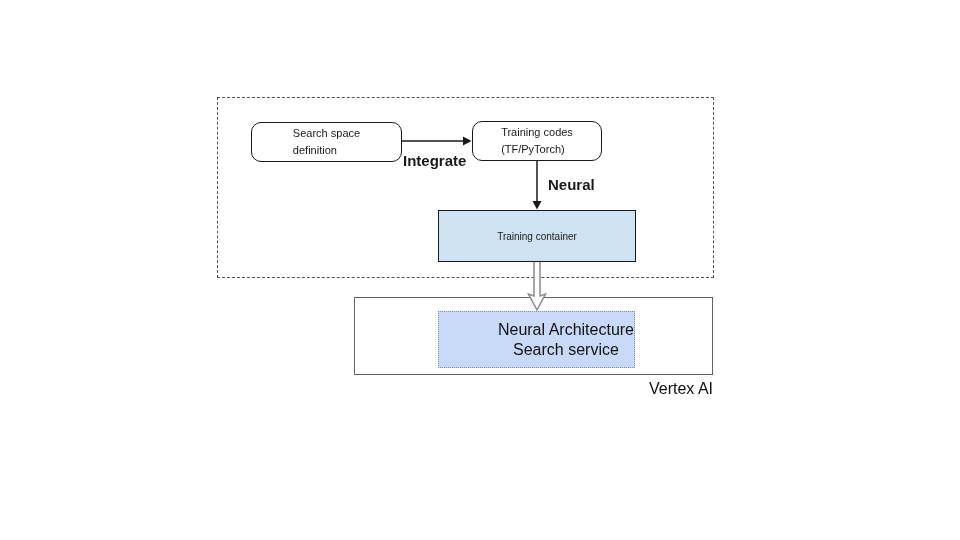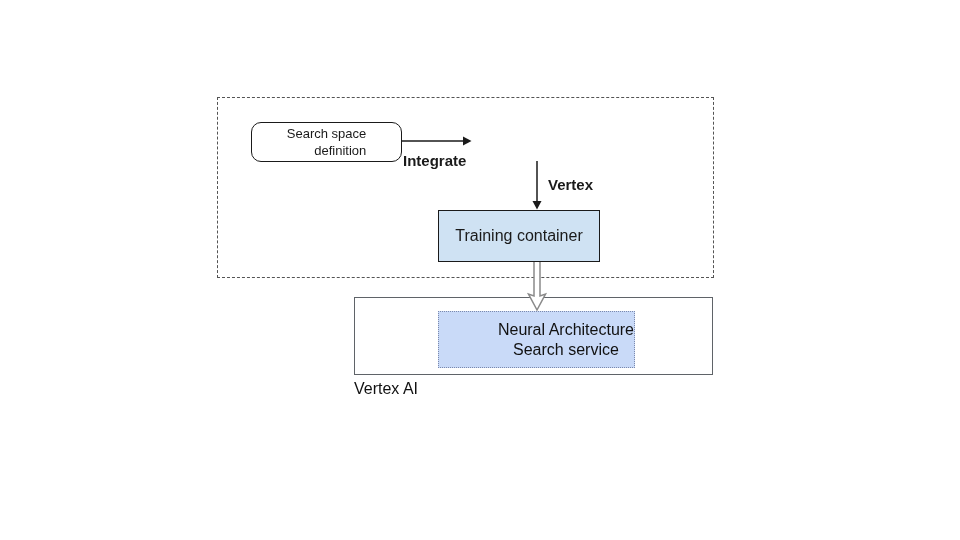--- a/index.html
+++ b/index.html
@@ -9,81 +9,85 @@
   }
   .abs{position:absolute;box-sizing:border-box;}
   
   #dev-group{
     left:217px;top:97px;width:497px;height:181px;
     border:1px dashed #545454;background:transparent;
   }
   
   .rounded-node{
     border:1.5px solid #1a1a1a;border-radius:10px;background:#ffffff;
-    display:flex;align-items:center;justify-content:center;text-align:right;
-    font-size:13px;line-height:17px;white-space:pre-line;
+    display:flex;align-items:center;justify-content:center;text-align:left;
+    font-size:11px;line-height:17px;white-space:pre-line;
   }
   #search-space-node{left:251px;top:122px;width:151px;height:40px;}
   #training-codes-node{left:472px;top:121px;width:130px;height:40px;}
   
   #training-container-node{
-    left:438px;top:210px;width:162px;height:52px;
+    left:438px;top:210px;width:198px;height:52px;
     background:#cfe2f3;border:1px solid #1a1a1a;
     display:flex;align-items:center;justify-content:center;text-align:center;
-    font-size:16px;
+    font-size:10px;
   }
   
   #vertex-box{
     left:354px;top:297px;width:359px;height:78px;
     border:1.5px solid #5f6368;background:#ffffff;
   }
   
   #nas-node{
     left:438px;top:311px;width:197px;height:57px;
     background:#c9daf8;border:1.5px dotted #7b89ad;
     display:flex;align-items:center;justify-content:flex-end;text-align:center;
     font-size:16px;line-height:20px;white-space:pre-line;color:#111111;
   }
   
   .edge-label{font-size:15px;color:#1a1a1a;white-space:nowrap;font-weight:bold;}
   #integrate-label{left:403px;top:152px;}
   #build-label{left:548px;top:176px;}
   #vertex-label{
-    left:354px;top:380px;width:359px;text-align:left;
+    left:354px;top:380px;width:359px;text-align:right;
     font-size:16px;color:#111111;
   }
   
   #arrow-layer{left:0;top:0;width:960px;height:540px;pointer-events:none;}
 </style>
 </head>
 <body>
 
 <div id="canvas">
 
   <div class="abs" id="dev-group"></div>
 
   <div class="abs rounded-node" id="search-space-node">
     <span>Search space
 definition</span>
   </div>
 
+  <div class="abs rounded-node" id="training-codes-node">
+    <span>Training codes
+(TF/PyTorch)</span>
+  </div>
 
   <div class="abs" id="training-container-node">
     <span>Training container</span>
   </div>
 
   <div class="abs" id="vertex-box"></div>
 
   <div class="abs" id="nas-node">
     <span>Neural Architecture
 Search service</span>
   </div>
 
   <div class="abs edge-label" id="integrate-label">Integrate</div>
-  <div class="abs edge-label" id="build-label">Vertex</div>
+  <div class="abs edge-label" id="build-label">Neural</div>
 
   <div class="abs" id="vertex-label">Vertex AI</div>
 
   <svg class="abs" id="arrow-layer" width="960" height="540" viewBox="0 0 960 540">
 
     <g>
       <line x1="402" y1="141" x2="463" y2="141" stroke="#1a1a1a" stroke-width="1.5"></line>
       <polygon points="463,136.5 471.5,141 463,145.5" fill="#1a1a1a"></polygon>
     </g>
 

